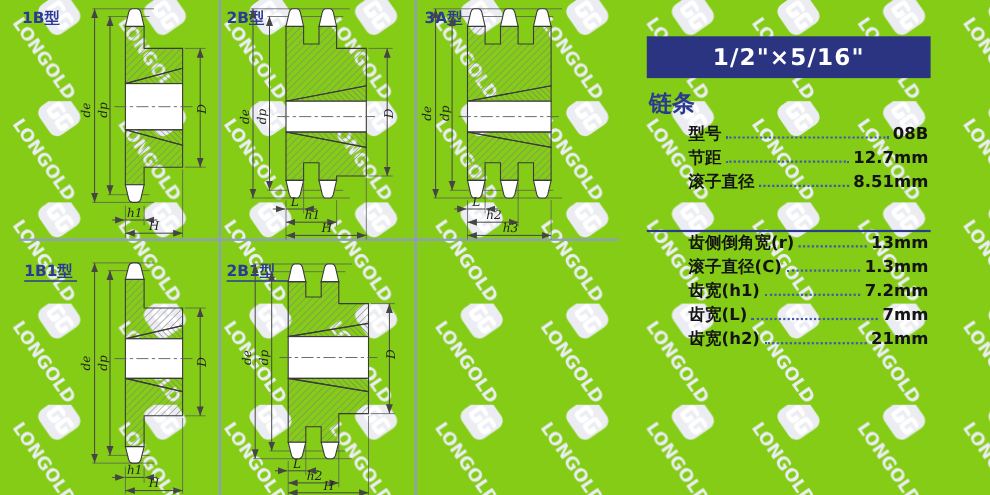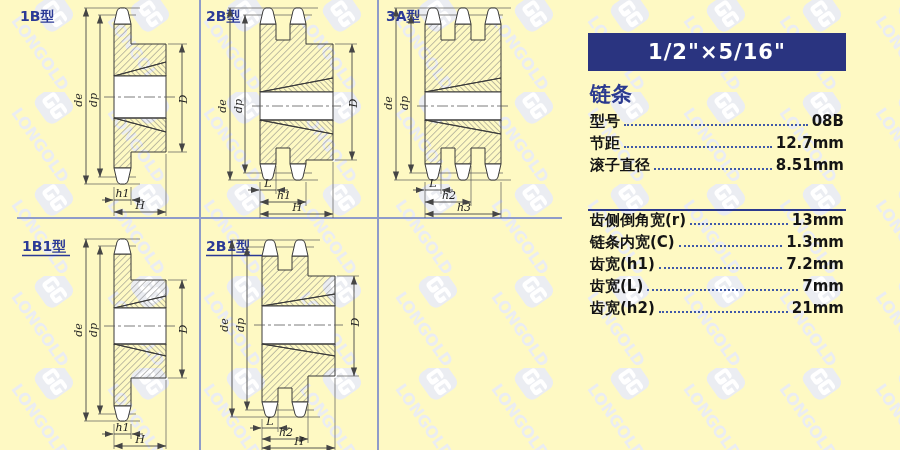--- a/index.html
+++ b/index.html
@@ -1,16 +1,16 @@
 <!DOCTYPE html>
 <html><head>
 <meta charset="utf-8">
 <style>
   html,body{margin:0;padding:0;background:#fff;}
-  .page{position:relative;width:900px;height:450px;overflow:hidden;background:#fef9c3;
+  .page{position:relative;width:900px;height:450px;overflow:hidden;background:#84cc16;
         font-family:"DejaVu Sans","Liberation Sans",sans-serif;}
   .wm{position:absolute;left:0;top:0;z-index:0;}
   .panel{position:absolute;z-index:2;}
   .p1{left:0;top:0;}
   .p2{left:200px;top:0;}
   .p3{left:378px;top:0;}
   .p4{left:0;top:218px;}
   .p5{left:200px;top:218px;}
   .vdiv{position:absolute;top:0;width:2px;height:450px;background:#8f9cc9;z-index:1;}
   .v1{left:199px;} .v2{left:377px;}
@@ -24,21 +24,21 @@
   .ol{stroke:#3a3a3a;stroke-width:1;stroke-linejoin:miter;}
   .wht{fill:#ffffff;stroke:#3a3a3a;stroke-width:1;}
   .tul{stroke:#2b3a96;stroke-width:1.4;}
   
   .spec{position:absolute;left:588px;top:0;width:258px;z-index:2;}
   .size-box{margin-top:33px;height:38px;background:#2a3480;color:#fff;
             display:flex;align-items:center;justify-content:center;
             font-size:21px;font-weight:bold;letter-spacing:1px;}
   .sec-h{font-size:21px;font-weight:bold;color:#2b3a8f;margin:13px 0 7px 2px;line-height:21px;}
   .srow{display:flex;align-items:baseline;height:22px;font-size:15px;font-weight:bold;color:#141414;padding:0 2px;}
-  .rl{white-space:nowrap;}
+  .rl{white-space:nowrap;margin-left:36px;}
   .rv{white-space:nowrap;}
   .leader{flex:1;border-bottom:2px dotted #4059a8;margin:0 4px 4px 4px;height:1px;}
   .sep{height:2px;background:#2c3a8d;margin-top:31px;}
 </style>
 </head>
 <body>
 
 <div class="page">
 
   <svg class="wm" width="900" height="450">
@@ -359,21 +359,21 @@
 
     <div class="sep"></div>
 
 
     <div class="srow">
       <span class="rl">齿侧倒角宽(r)</span>
       <span class="leader"></span>
       <span class="rv">13mm</span>
     </div>
     <div class="srow">
-      <span class="rl">链条内宽(C)</span>
+      <span class="rl">滚子直径(C)</span>
       <span class="leader"></span>
       <span class="rv">1.3mm</span>
     </div>
     <div class="srow">
       <span class="rl">齿宽(h1)</span>
       <span class="leader"></span>
       <span class="rv">7.2mm</span>
     </div>
     <div class="srow">
       <span class="rl">齿宽(L)</span>

